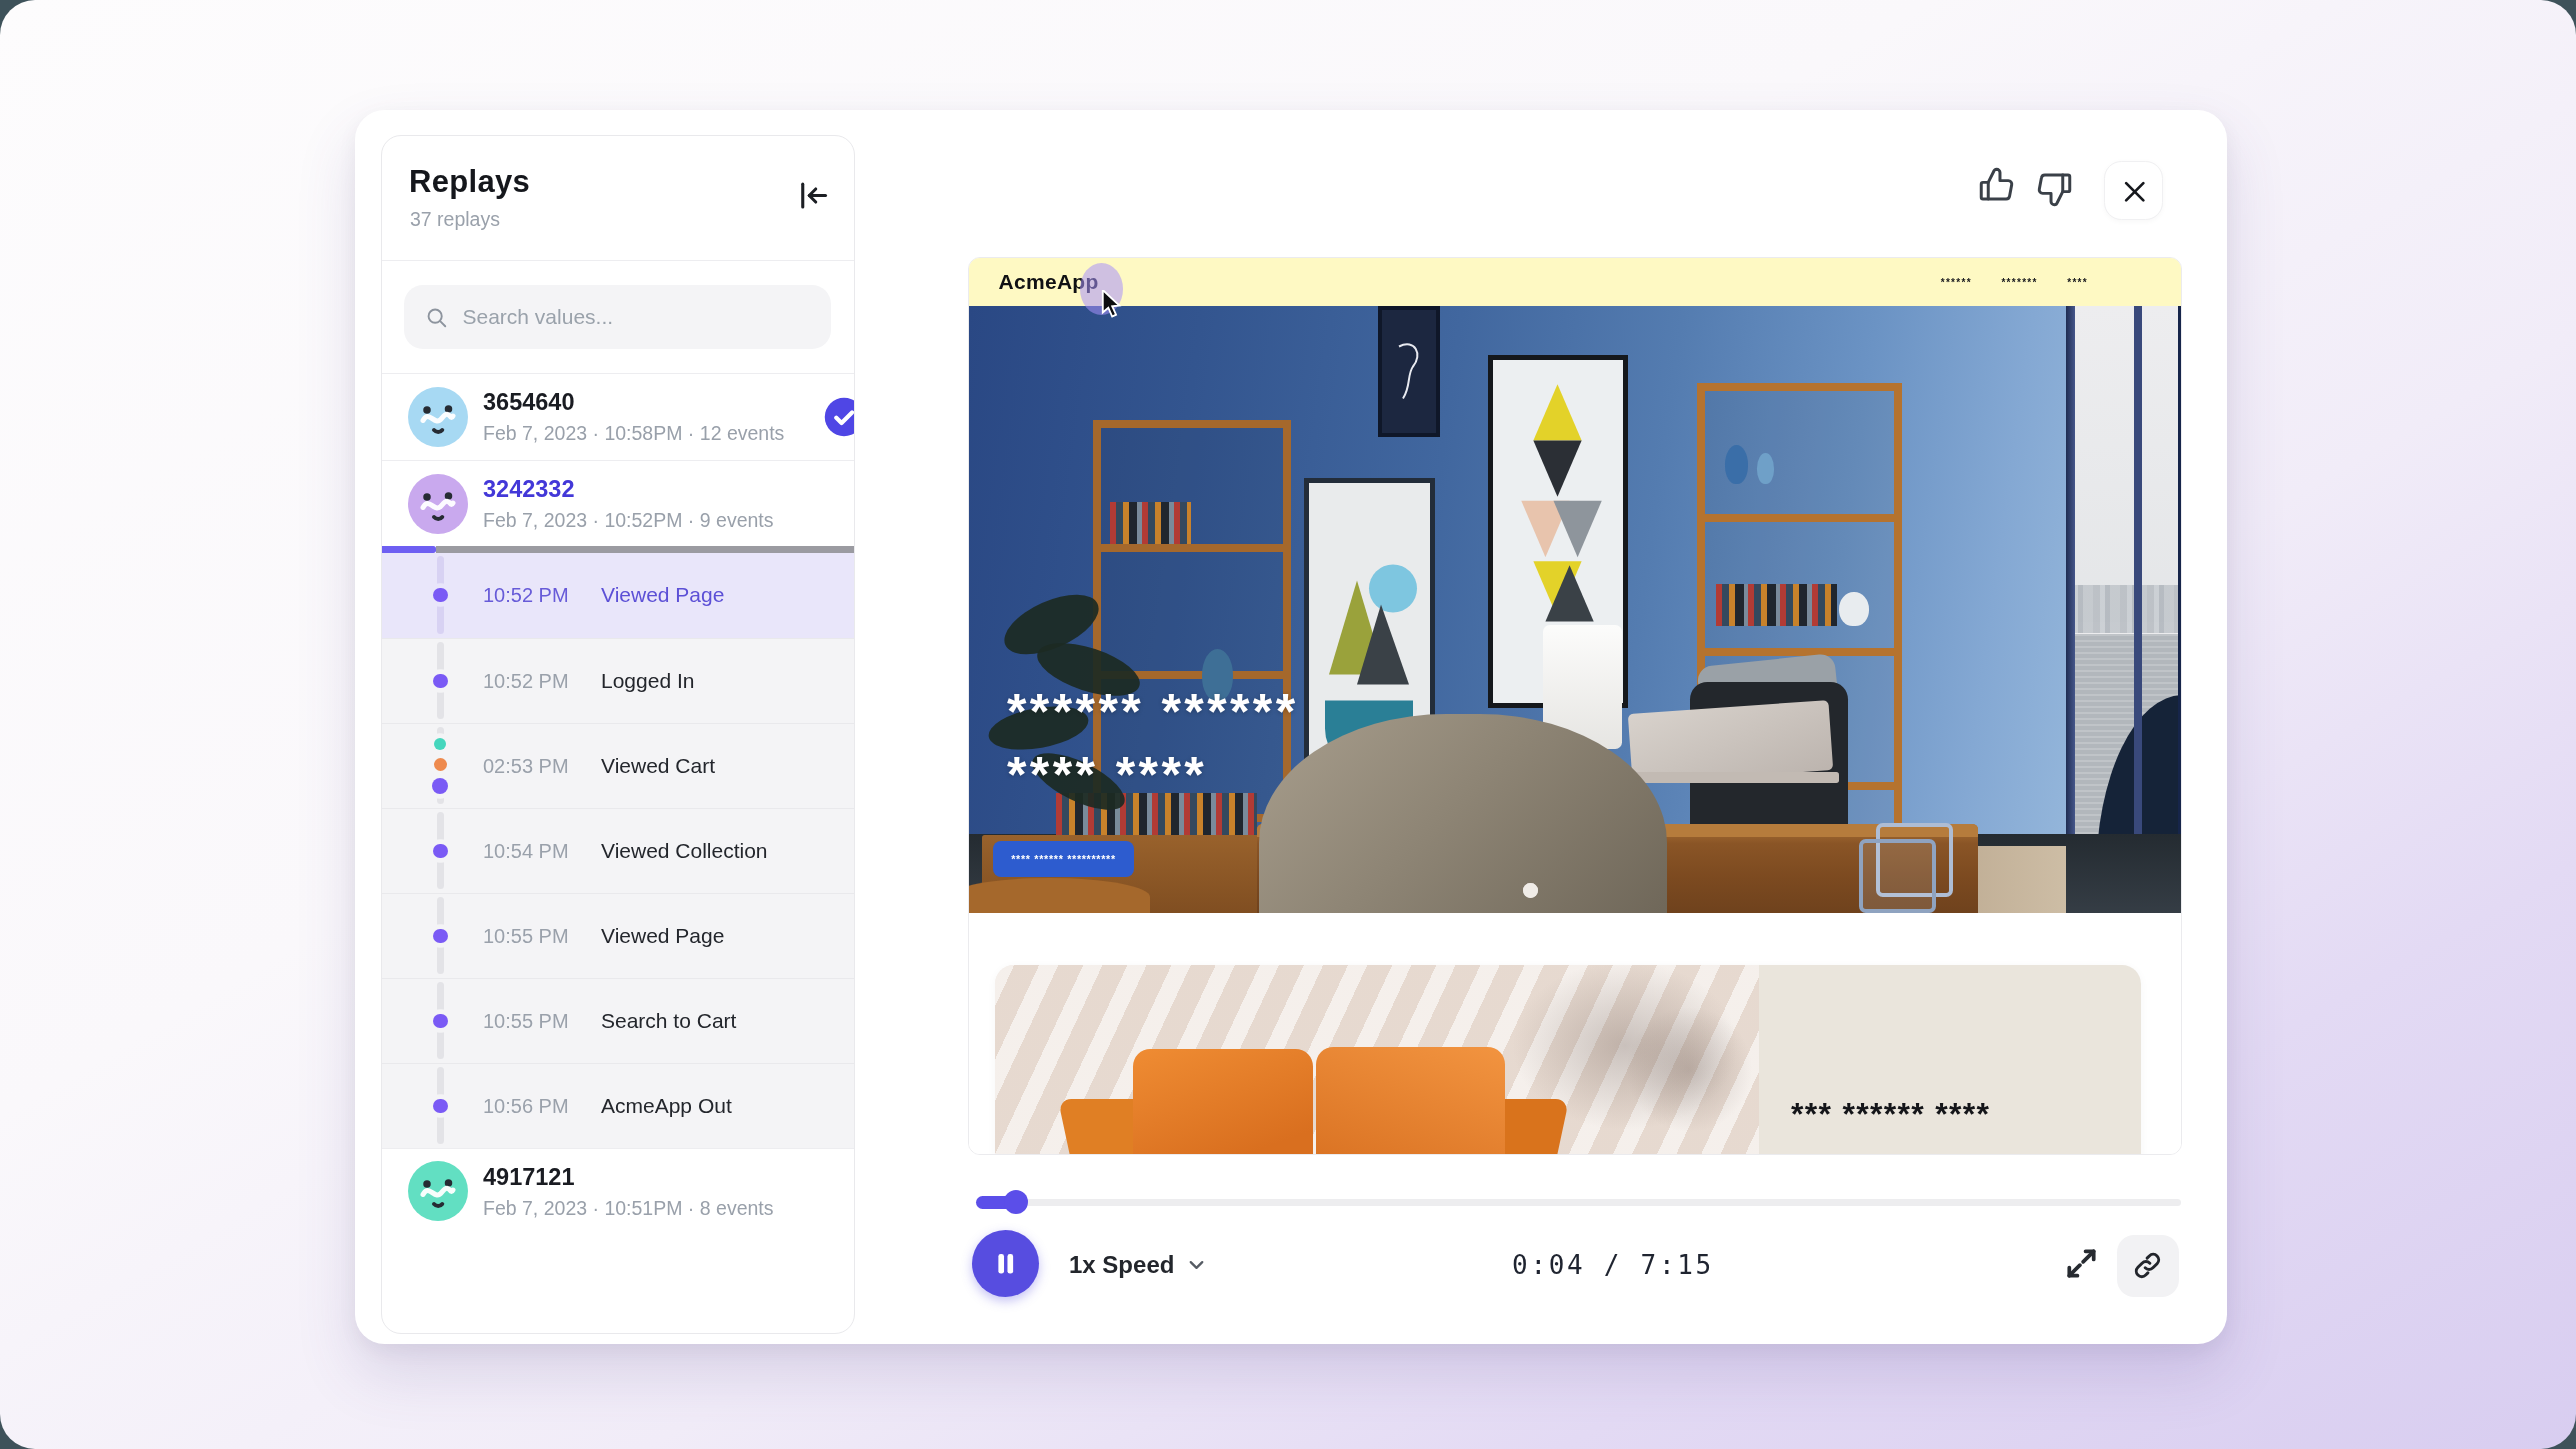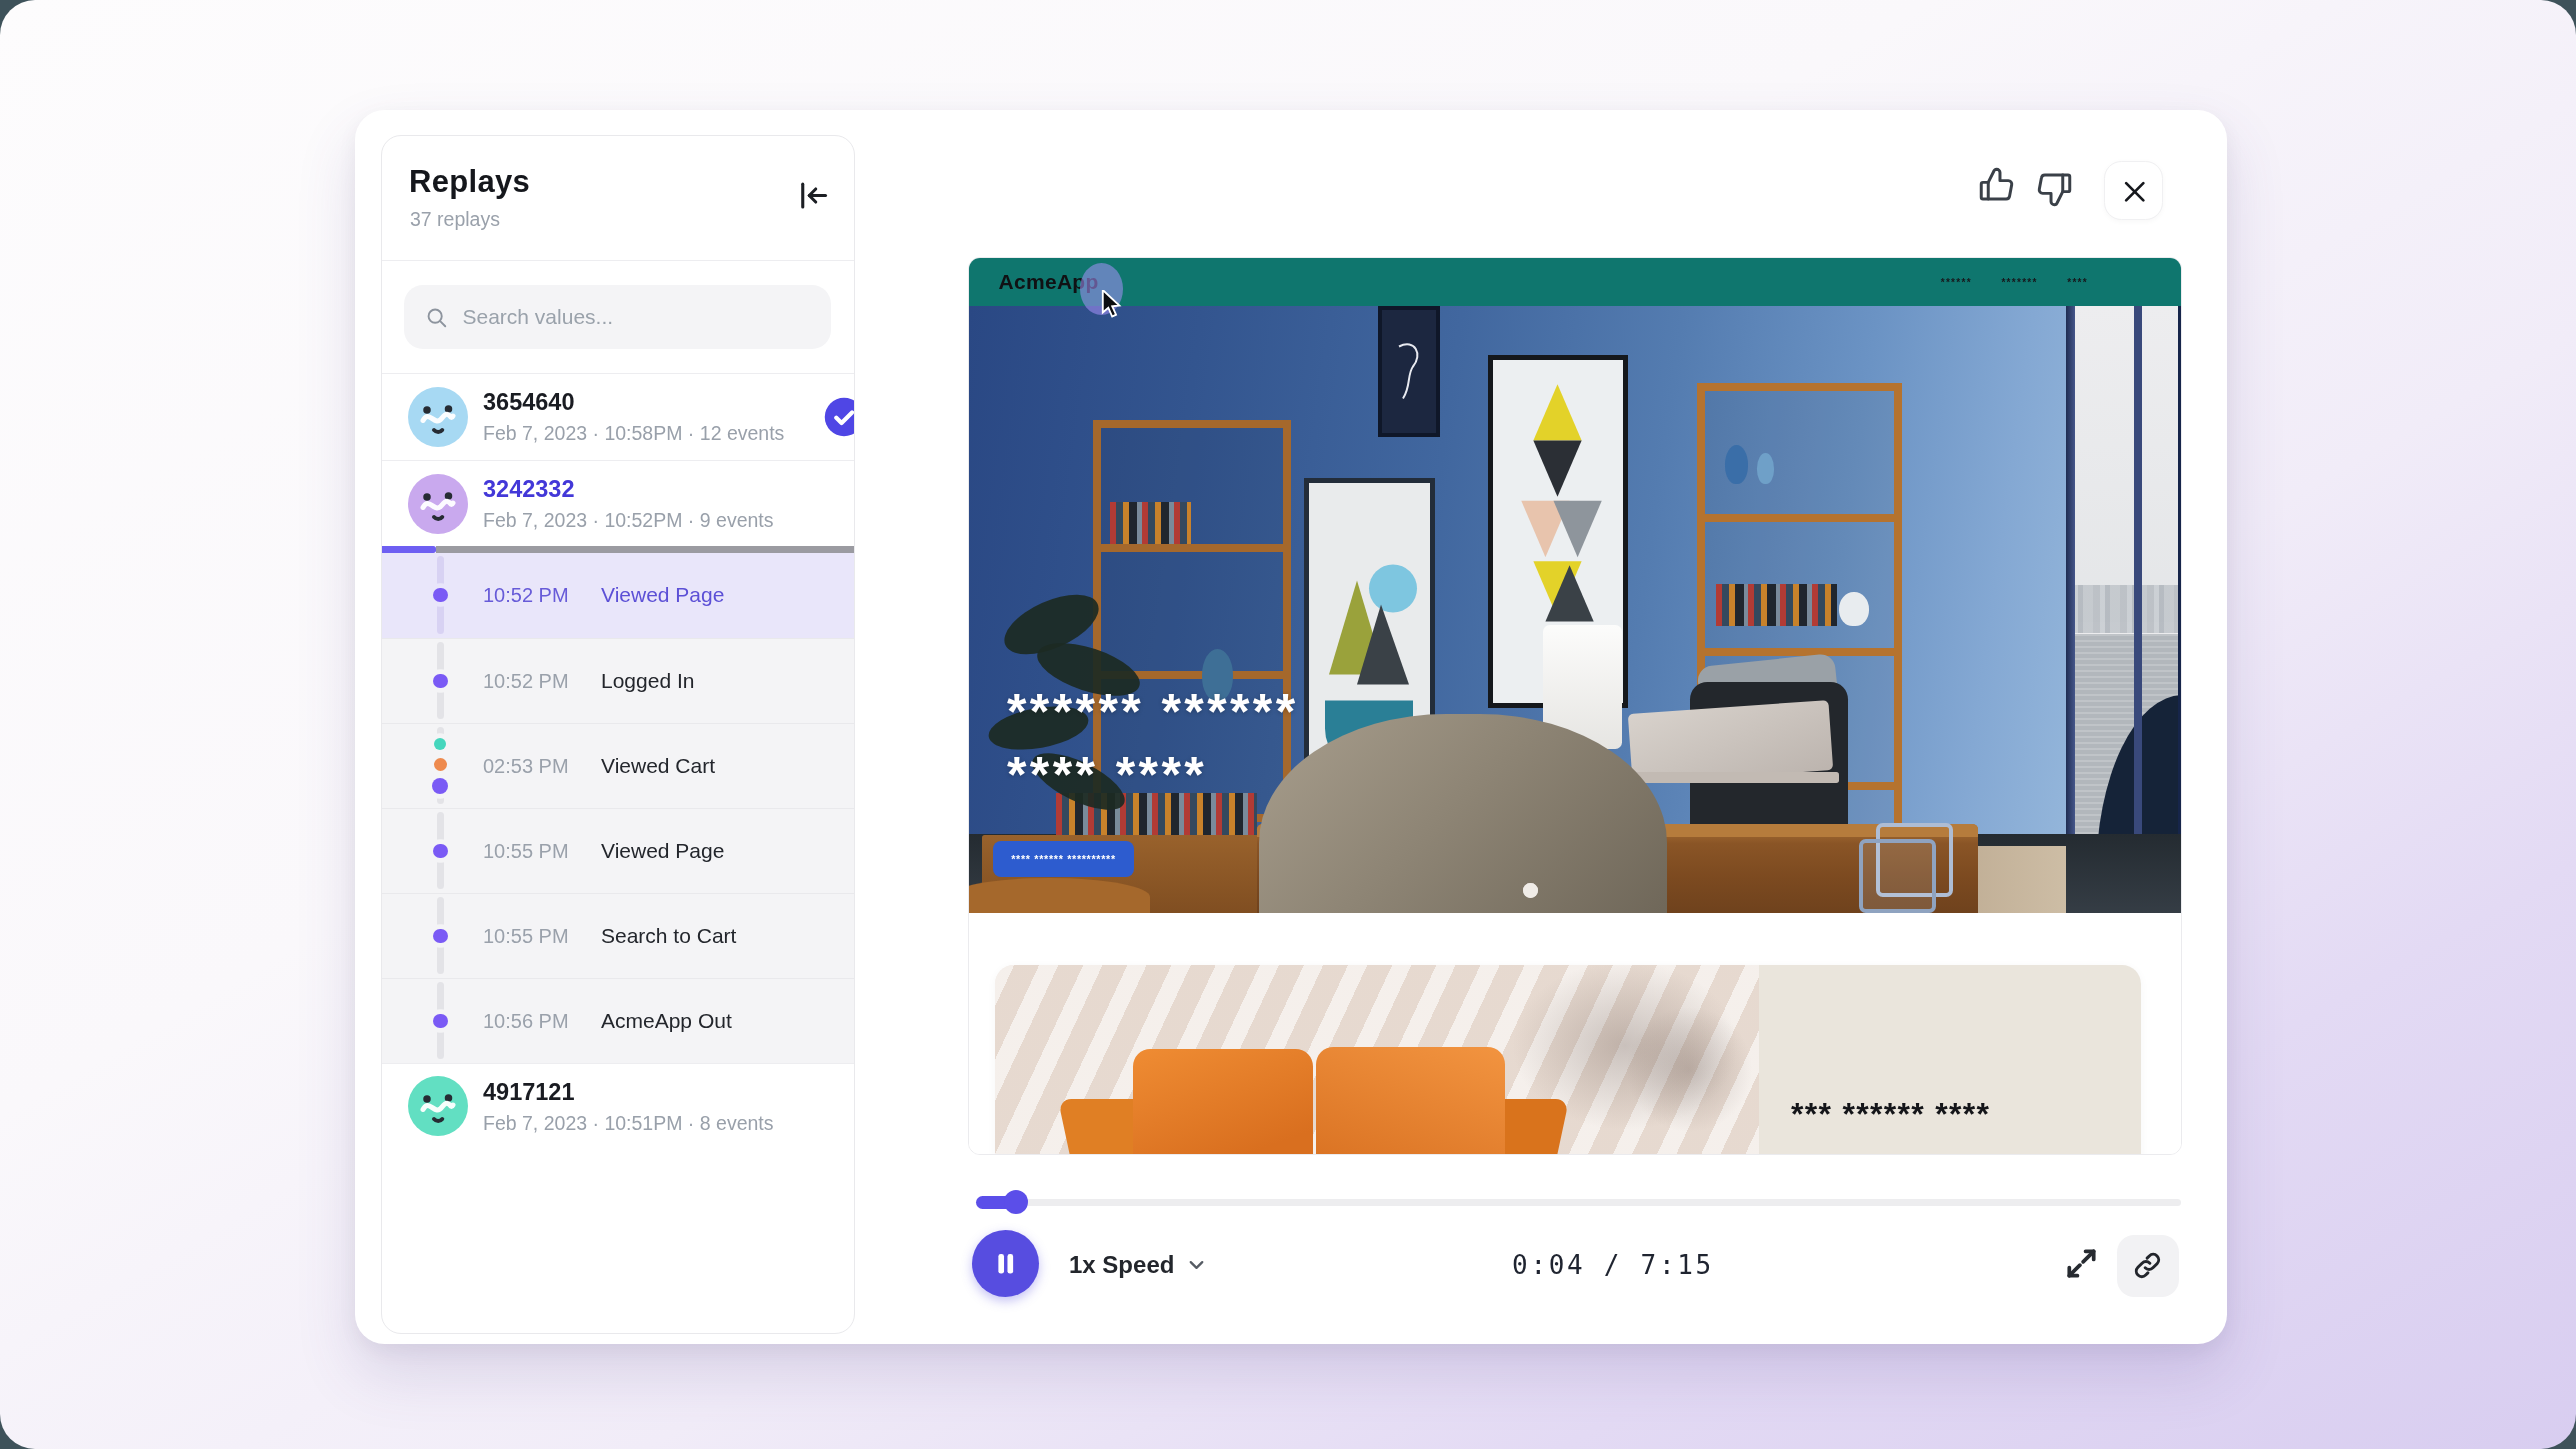--- a/index.html
+++ b/index.html
@@ -56,21 +56,21 @@
   .feedback-btn { background:none; border:none; cursor:pointer; position:absolute; }
   .fb-up { left:1008px; top:54px; }
   .fb-down { left:1065px; top:58px; }
   .close-btn { position:absolute; left:1136px; top:51px; width:59px; height:59px; background:#fff;
                border:1.3px solid #f0f0f2; border-radius:17.4px; cursor:pointer; box-shadow:0 1.3px 5.4px rgba(0,0,0,.03); }
   .close-btn svg { position:absolute; left:14.8px; top:14.8px; }
 
   
   .viewport { position:absolute; left:0; top:147px; width:1214px; height:898px; border:1.3px solid #ebebee;
               border-radius:12px; overflow:hidden; background:#fff; }
-  .site-nav { position:absolute; left:0; top:0; width:100%; height:48px; background:#0f766e; z-index:6; }
+  .site-nav { position:absolute; left:0; top:0; width:100%; height:48px; background:#fef9c3; z-index:6; }
   .site-logo { position:absolute; left:29.5px; top:12px; font-size:21px; font-weight:800; color:#101114; letter-spacing:0.3px; }
   .nav-links { position:absolute; right:93px; top:0; height:48px; display:flex; align-items:center; gap:29.5px; }
   .nav-links span { font-size:10px; font-weight:700; letter-spacing:1.3px; color:#17181c; }
   .halo { position:absolute; left:111px; top:5.4px; width:43px; height:52px; border-radius:50%;
           background:rgba(168,146,250,.55); z-index:7; }
   .cursor { position:absolute; left:131px; top:32px; z-index:8; }
 
   
   .hero { position:absolute; left:0; top:48px; width:1214px; height:607px; overflow:hidden;
           background:linear-gradient(98deg,#2a4884 0%,#33558f 18%,#41679f 38%,#547cb0 55%,#6b93c4 70%,#84a8d3 82%,#93b5da 90%,#9dbcdd 100%); }
@@ -267,20 +267,26 @@
             <div class="rail"></div>
             <div class="evdot" style="left: 52px; top: 14.8px; width: 12px; height: 12px; background: rgb(69, 214, 189); box-shadow: rgb(244, 244, 246) 0px 0px 0px 4.7px;"></div>
             <div class="evdot" style="left: 52px; top: 34px; width: 13.4px; height: 13.4px; background: rgb(238, 138, 78); box-shadow: rgb(244, 244, 246) 0px 0px 0px 4.7px;"></div>
             <div class="evdot" style="left: 50px; top: 54px; width: 16px; height: 16px; background: rgb(122, 90, 245); box-shadow: rgb(244, 244, 246) 0px 0px 0px 4.7px;"></div>
             <div class="ev-time">02:53 PM</div>
             <div class="ev-label">Viewed Cart</div>
           </div>
           <div class="evrow">
             <div class="rail"></div>
             <div class="evdot" style="left: 51px; top: 35px; width: 14.8px; height: 14.8px; background: rgb(122, 90, 245); box-shadow: rgb(244, 244, 246) 0px 0px 0px 4.7px;"></div>
+            <div class="ev-time">10:54 PM</div>
+            <div class="ev-label">Viewed Collection</div>
+          </div>
+          <div class="evrow">
+            <div class="rail"></div>
+            <div class="evdot" style="left: 51px; top: 35px; width: 14.8px; height: 14.8px; background: rgb(122, 90, 245); box-shadow: rgb(244, 244, 246) 0px 0px 0px 4.7px;"></div>
             <div class="ev-time">10:55 PM</div>
             <div class="ev-label">Viewed Page</div>
           </div>
           <div class="evrow">
             <div class="rail"></div>
             <div class="evdot" style="left: 51px; top: 35px; width: 14.8px; height: 14.8px; background: rgb(122, 90, 245); box-shadow: rgb(244, 244, 246) 0px 0px 0px 4.7px;"></div>
             <div class="ev-time">10:55 PM</div>
             <div class="ev-label">Search to Cart</div>
           </div>
           <div class="evrow">

